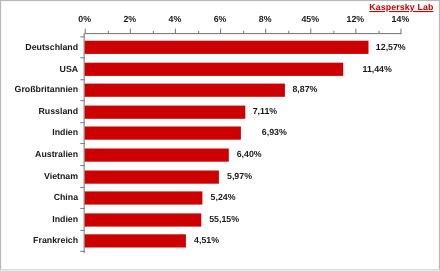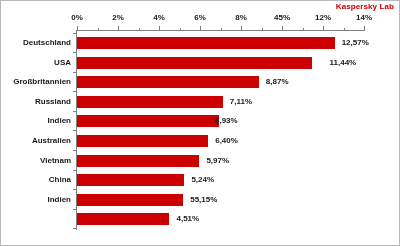--- a/index.html
+++ b/index.html
@@ -21,20 +21,21 @@
   }
   #brand {
     position: absolute;
     top: 1px;
     right: 5px;
     font-size: 8px;
     font-weight: bold;
     color: #cc0000;
     letter-spacing: 0.1px;
     white-space: nowrap;
+    text-decoration: underline;
   }
   
   #plot {
     position: absolute;
     left: 76px;
     top: 30px;
     width: 287px;
     height: 198px;
   }
   #axis-top-line {
@@ -169,21 +170,21 @@
       <div class="ytick" style="top: 60.2px;"></div>
       <div class="row" style="top: 64.8px; height: 12px;">
         <div class="cat-label">Russland</div>
         <div class="bar" style="width: 145.755px; background: rgb(204, 0, 0);"></div>
         <div class="val-label" style="left: 145.755px;">7,11%</div>
       </div>
       <div class="ytick" style="top: 79.8px;"></div>
       <div class="row" style="top: 84.4px; height: 12px;">
         <div class="cat-label">Indien</div>
         <div class="bar" style="width: 142.065px; background: rgb(204, 0, 0);"></div>
-        <div class="val-label" style="left: 131px;">6,93%</div>
+        <div class="val-label" style="left: 154px;">6,93%</div>
       </div>
       <div class="ytick" style="top: 99.4px;"></div>
       <div class="row" style="top: 104px; height: 12px;">
         <div class="cat-label">Australien</div>
         <div class="bar" style="width: 131.2px; background: rgb(204, 0, 0);"></div>
         <div class="val-label" style="left: 131.2px;">6,40%</div>
       </div>
       <div class="ytick" style="top: 119px;"></div>
       <div class="row" style="top: 123.6px; height: 12px;">
         <div class="cat-label">Vietnam</div>
@@ -197,20 +198,21 @@
         <div class="val-label" style="left: 107.42px;">5,24%</div>
       </div>
       <div class="ytick" style="top: 158.2px;"></div>
       <div class="row" style="top: 162.8px; height: 12px;">
         <div class="cat-label">Indien</div>
         <div class="bar" style="width: 106.19px; background: rgb(204, 0, 0);"></div>
         <div class="val-label" style="left: 106.19px;">55,15%</div>
       </div>
       <div class="ytick" style="top: 177.8px;"></div>
       <div class="row" style="top: 182.4px; height: 12px;">
+        <div class="cat-label">Frankreich</div>
         <div class="bar" style="width: 92.455px; background: rgb(204, 0, 0);"></div>
         <div class="val-label" style="left: 92.455px;">4,51%</div>
       </div>
       <div class="ytick" style="top: 197.4px;"></div>
       <div class="ytick" style="top: 2px;"></div>
     </div>
 
 </div>
 
 </body></html>

